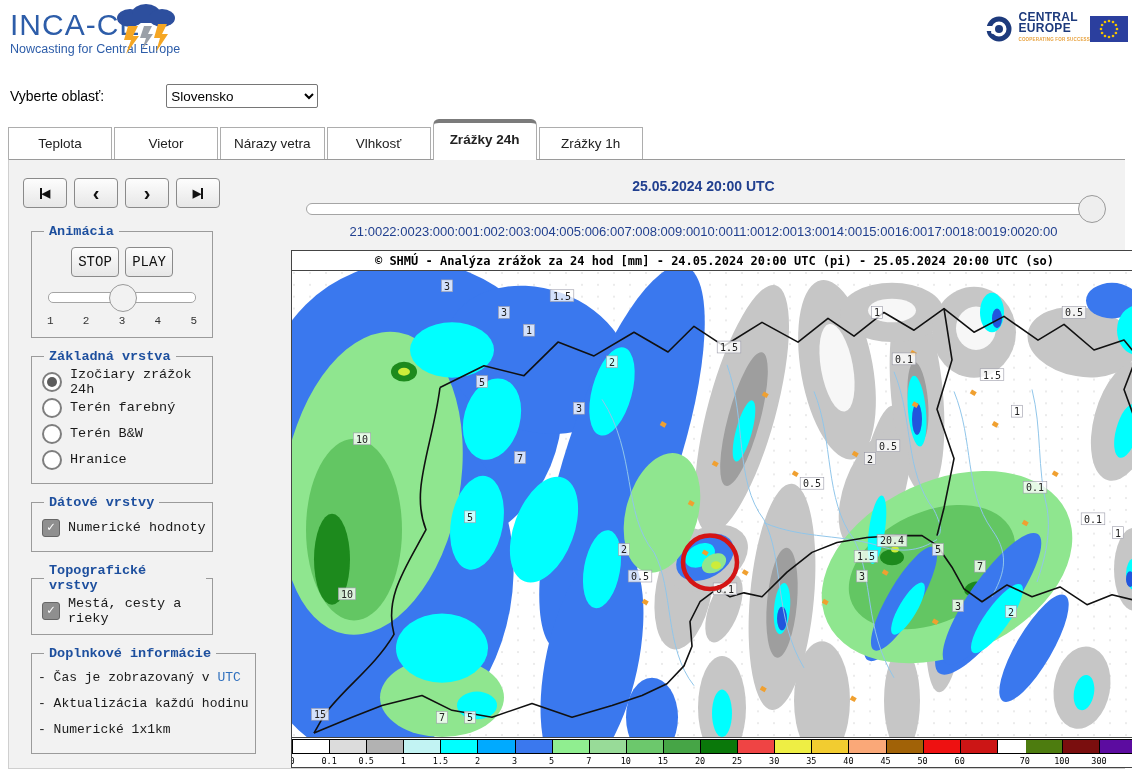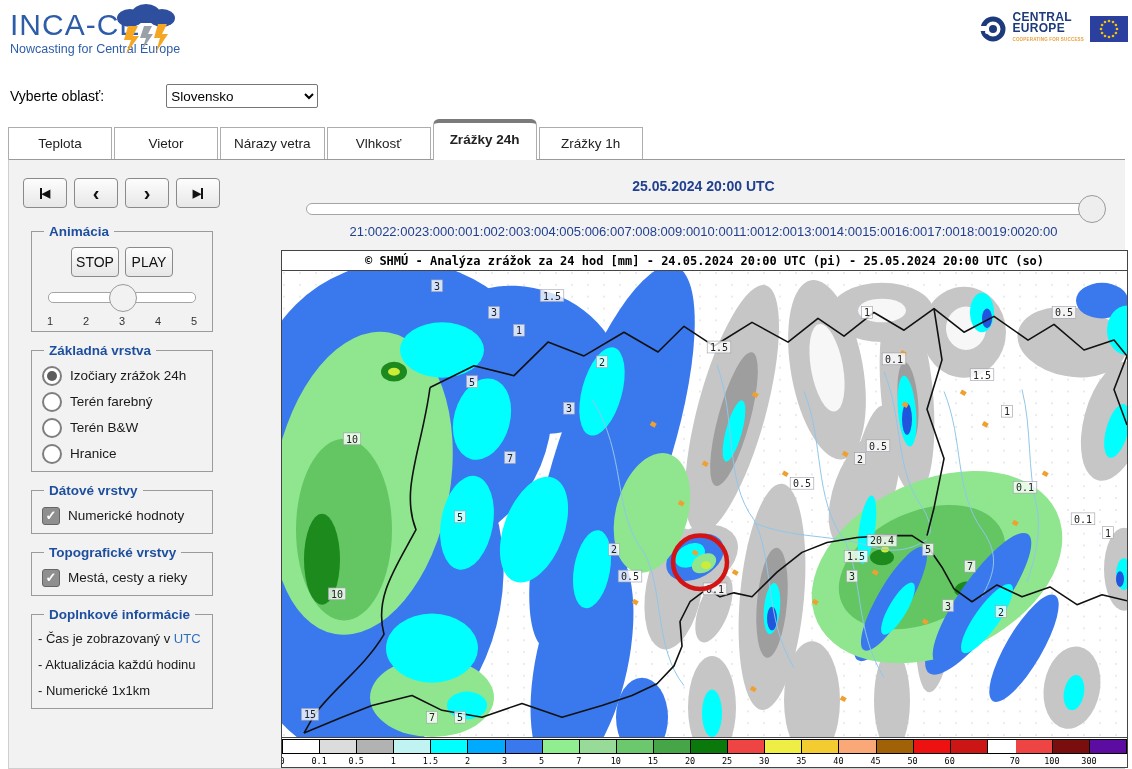--- a/index.html
+++ b/index.html
@@ -3,21 +3,21 @@
 <meta charset="utf-8">
 <style>
   html,body{margin:0;padding:0;background:#fff;width:1132px;height:769px;overflow:hidden;
     font-family:"Liberation Sans",sans-serif;-webkit-font-smoothing:antialiased;}
   
   .hdr{position:relative;height:70px;}
   .logo-block{position:absolute;left:10px;top:8px;}
   .logo-title{font-size:30px;color:#2d5da9;letter-spacing:1px;font-weight:400;}
   .logo-sub{font-size:12.5px;color:#2d5da9;margin-top:0px;}
   .logo-art{position:absolute;left:108px;top:2px;}
-  .partners{position:absolute;right:4px;top:12px;display:flex;align-items:center;gap:6px;}
+  .partners{position:absolute;right:4px;top:12px;display:flex;align-items:center;gap:0;}
   .ce-logo{display:flex;align-items:center;gap:4px;}
   .ce-text{line-height:11px;}
   .ce-main{font-size:12px;font-weight:bold;color:#1d3a7c;letter-spacing:.3px;}
   .ce-tag{font-size:4.5px;color:#e8a13c;font-weight:bold;letter-spacing:.2px;}
   
   .region-row{margin:14px 0 10px 10px;font-size:14px;color:#000;display:flex;align-items:center;gap:26px;}
   .region-row select{width:152px;height:24px;font-size:13.5px;border:1px solid #767676;border-radius:2px;background:#fff;margin-left:36px;}
   
   .tab-bar{display:flex;align-items:flex-end;margin:10px 0 0 8px;position:relative;z-index:3;}
   .tab{min-width:76px;padding:0 13px;height:31px;line-height:31px;text-align:center;font-size:13.5px;color:#222;
@@ -37,21 +37,21 @@
   .btn .chev{font-size:20px;line-height:20px;font-weight:bold;}
   .timeline{flex:1;margin-left:86px;}
   .cur-time{text-align:center;font-size:14px;font-weight:bold;color:#203f8f;}
   .slider{position:relative;height:10px;margin-top:9px;background:#fff;border:1px solid #a5a5a5;border-radius:6px;}
   .slider .thumb{position:absolute;right:-6px;top:-9px;width:26px;height:26px;border-radius:50%;
     background:#eee;border:1px solid #9a9a9a;cursor:pointer;}
   .ticks{display:flex;justify-content:center;margin-top:9px;font-size:13px;color:#203f8f;}
   .main-row{display:flex;align-items:flex-start;}
   
   .sidebar{width:200px;margin-left:14px;margin-top:-16px;}
-  fieldset{border:1px solid #9b9b9b;width:168px;margin:0 0 11px 8px;padding:4px 6px 4px 6px;background:transparent;}
+  fieldset{border:1px solid #9b9b9b;width:168px;margin:0 8px 11px 8px;padding:4px 6px 10px 6px;background:transparent;font-family:Liberation Mono, monospace;}
   fieldset legend{color:#1d4f9e;font-weight:bold;font-size:13.5px;padding:0 5px;margin-left:6px;}
   .anim-btns{display:flex;justify-content:center;gap:6px;margin-top:4px;}
   .anim-btns .btn{font-weight:normal;font-size:14px;min-width:46px;}
   .speed-slider{position:relative;width:146px;height:9px;margin:15px auto 0;background:#fff;
     border:1px solid #a5a5a5;border-radius:5px;}
   .speed-slider .thumb{position:absolute;left:calc(50% - 13px);top:-9px;width:26px;height:26px;
     border-radius:50%;background:#f2f2f2;border:1px solid #9a9a9a;cursor:pointer;}
   .speed-ticks{display:flex;justify-content:space-between;width:150px;margin:12px auto 0;font-size:11px;color:#333;}
   .opt-row{display:flex;align-items:center;gap:8px;height:25px;margin:1px 0 1px 4px;font-size:13.5px;color:#1a1a1a;cursor:pointer;}
   .radio{width:16px;height:16px;border:2px solid #7e7e7e;border-radius:50%;background:#fff;flex:none;position:relative;}
@@ -554,21 +554,21 @@
             </div>
             <div class="lcell" style="background: #a16207;">
               <span class="lbl">45</span>
             </div>
             <div class="lcell" style="background: rgb(238, 17, 17);">
               <span class="lbl">50</span>
             </div>
             <div class="lcell" style="background: rgb(204, 21, 21);">
               <span class="lbl">60</span>
             </div>
-            <div class="lcell" style="background: #ef4444; margin-left: 28px;">
+            <div class="lcell" style="background: #4d7c0f; margin-left: 28px;">
               <span class="lbl">70</span>
             </div>
             <div class="lcell" style="background: rgb(122, 14, 14);">
               <span class="lbl">100</span>
             </div>
             <div class="lcell" style="background: rgb(92, 12, 160);">
               <span class="lbl">300</span>
             </div>
           </div>
       </div>

